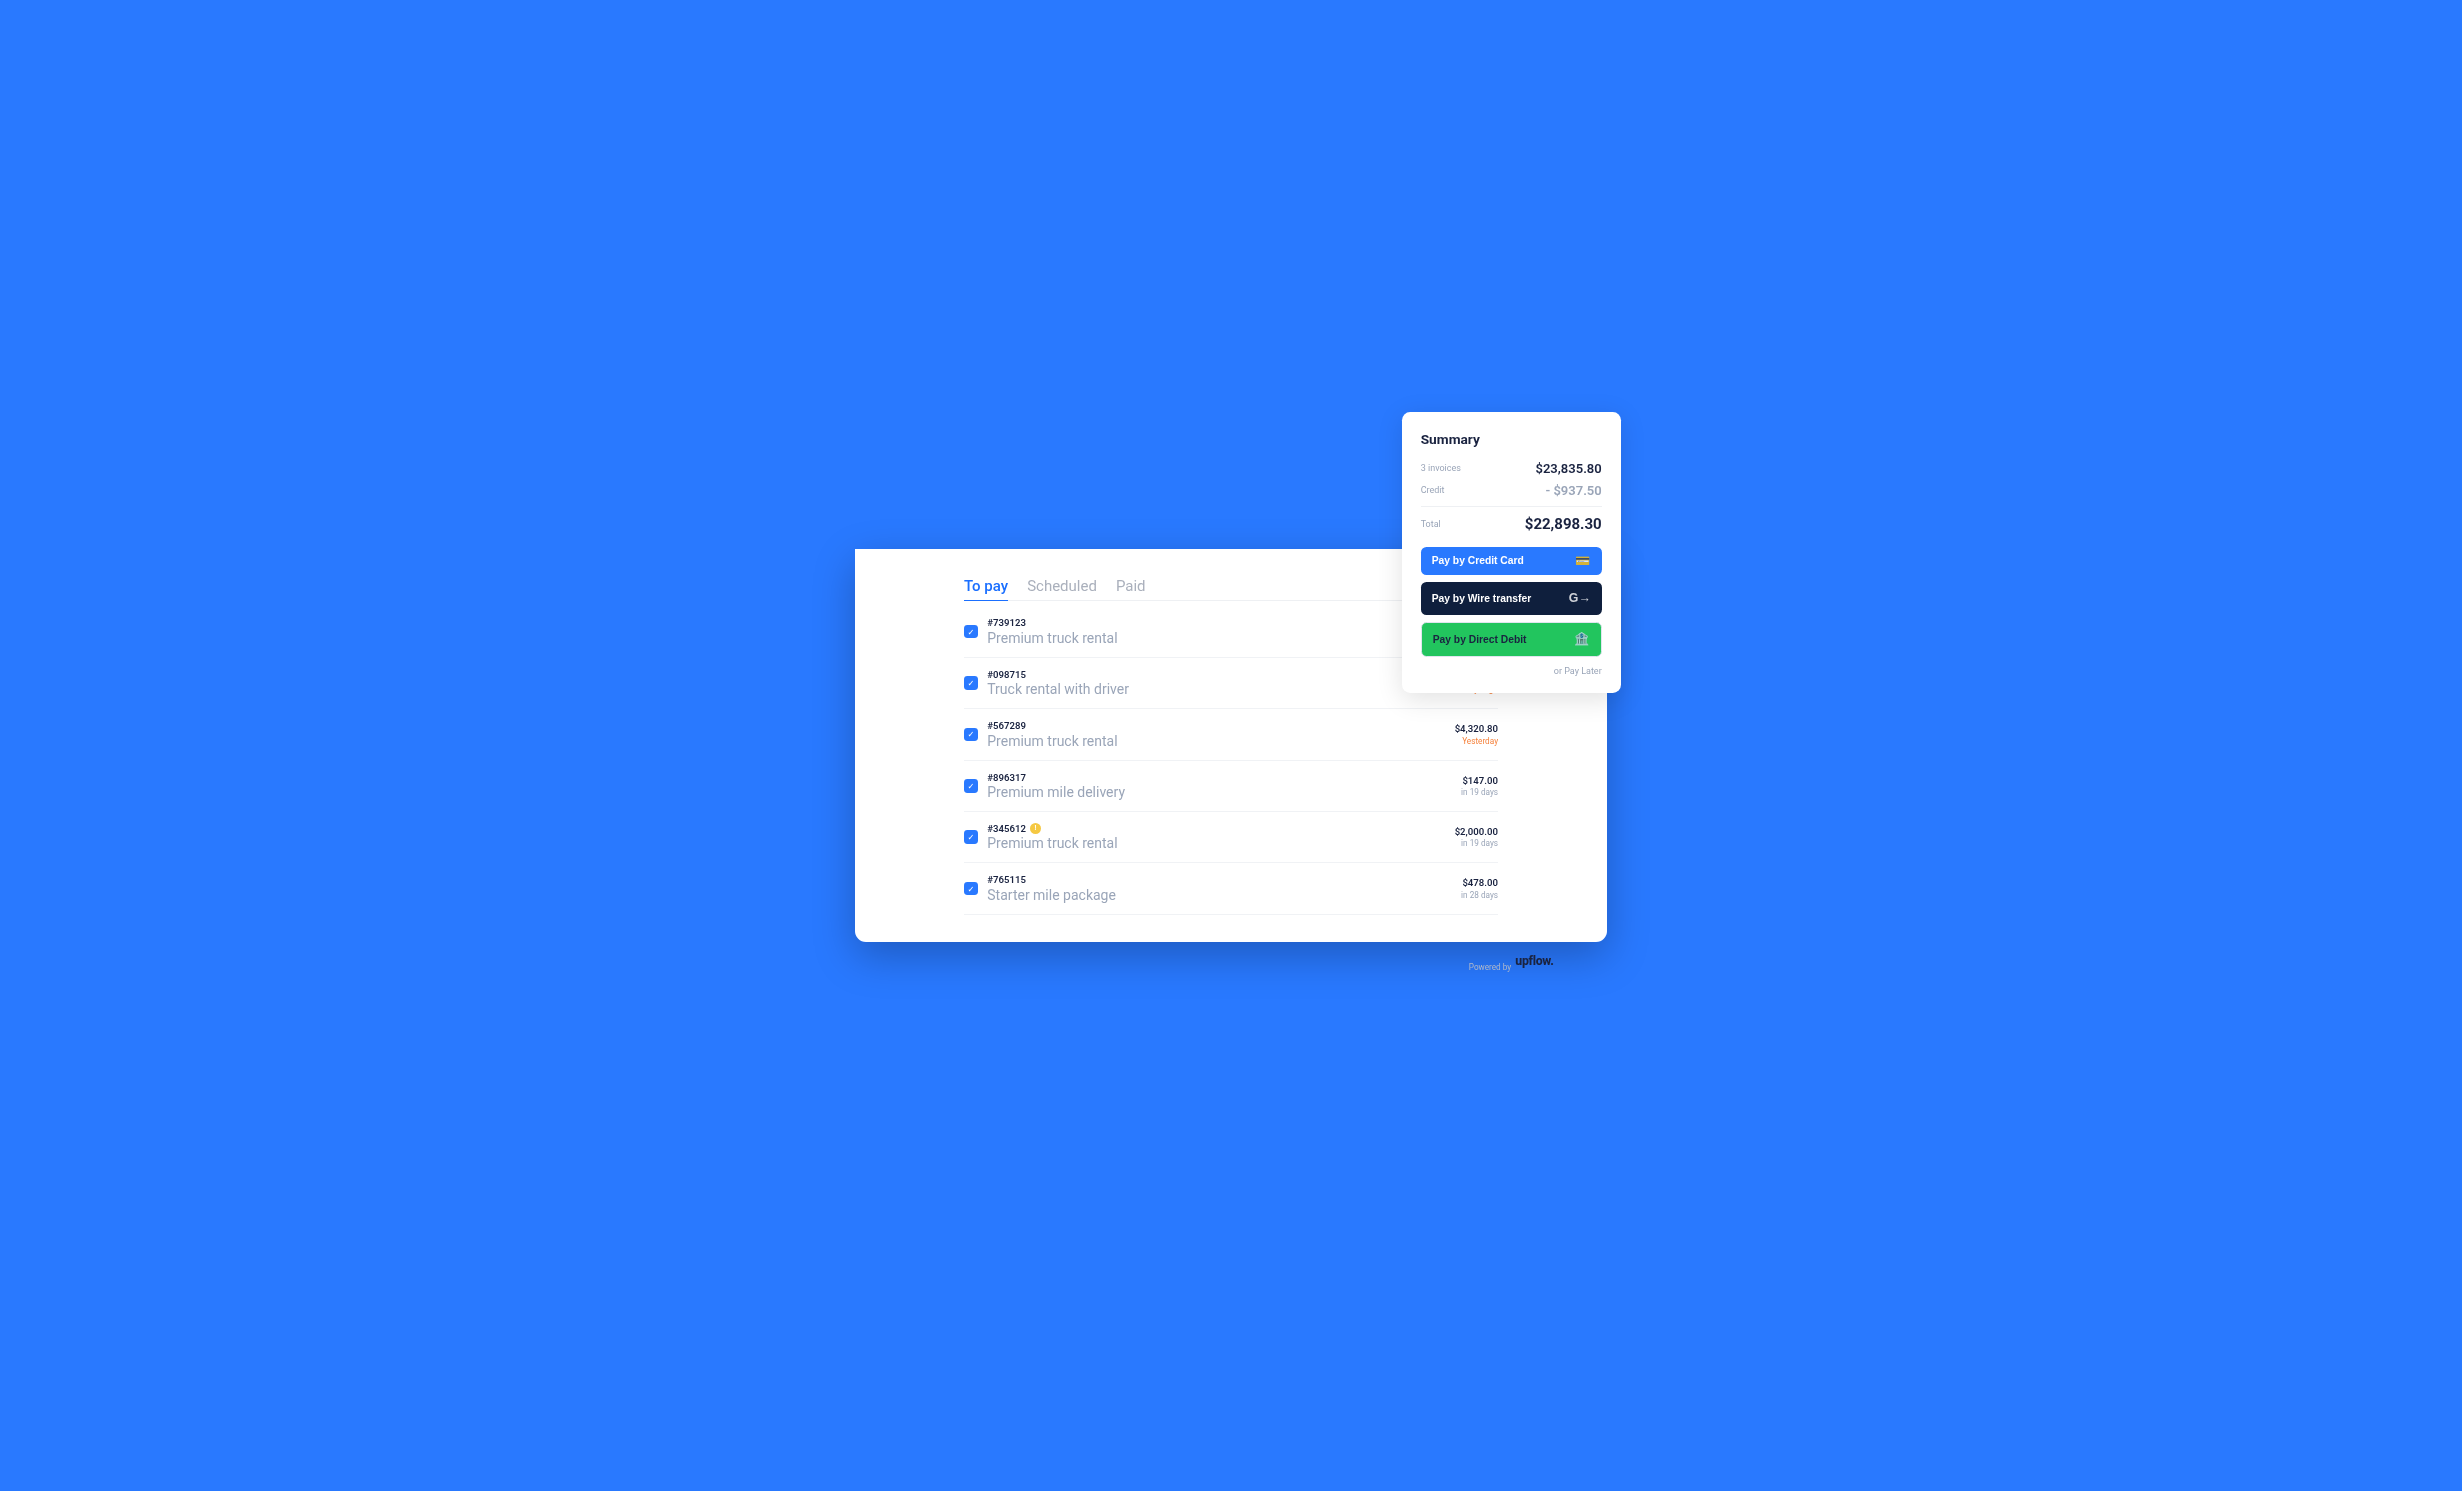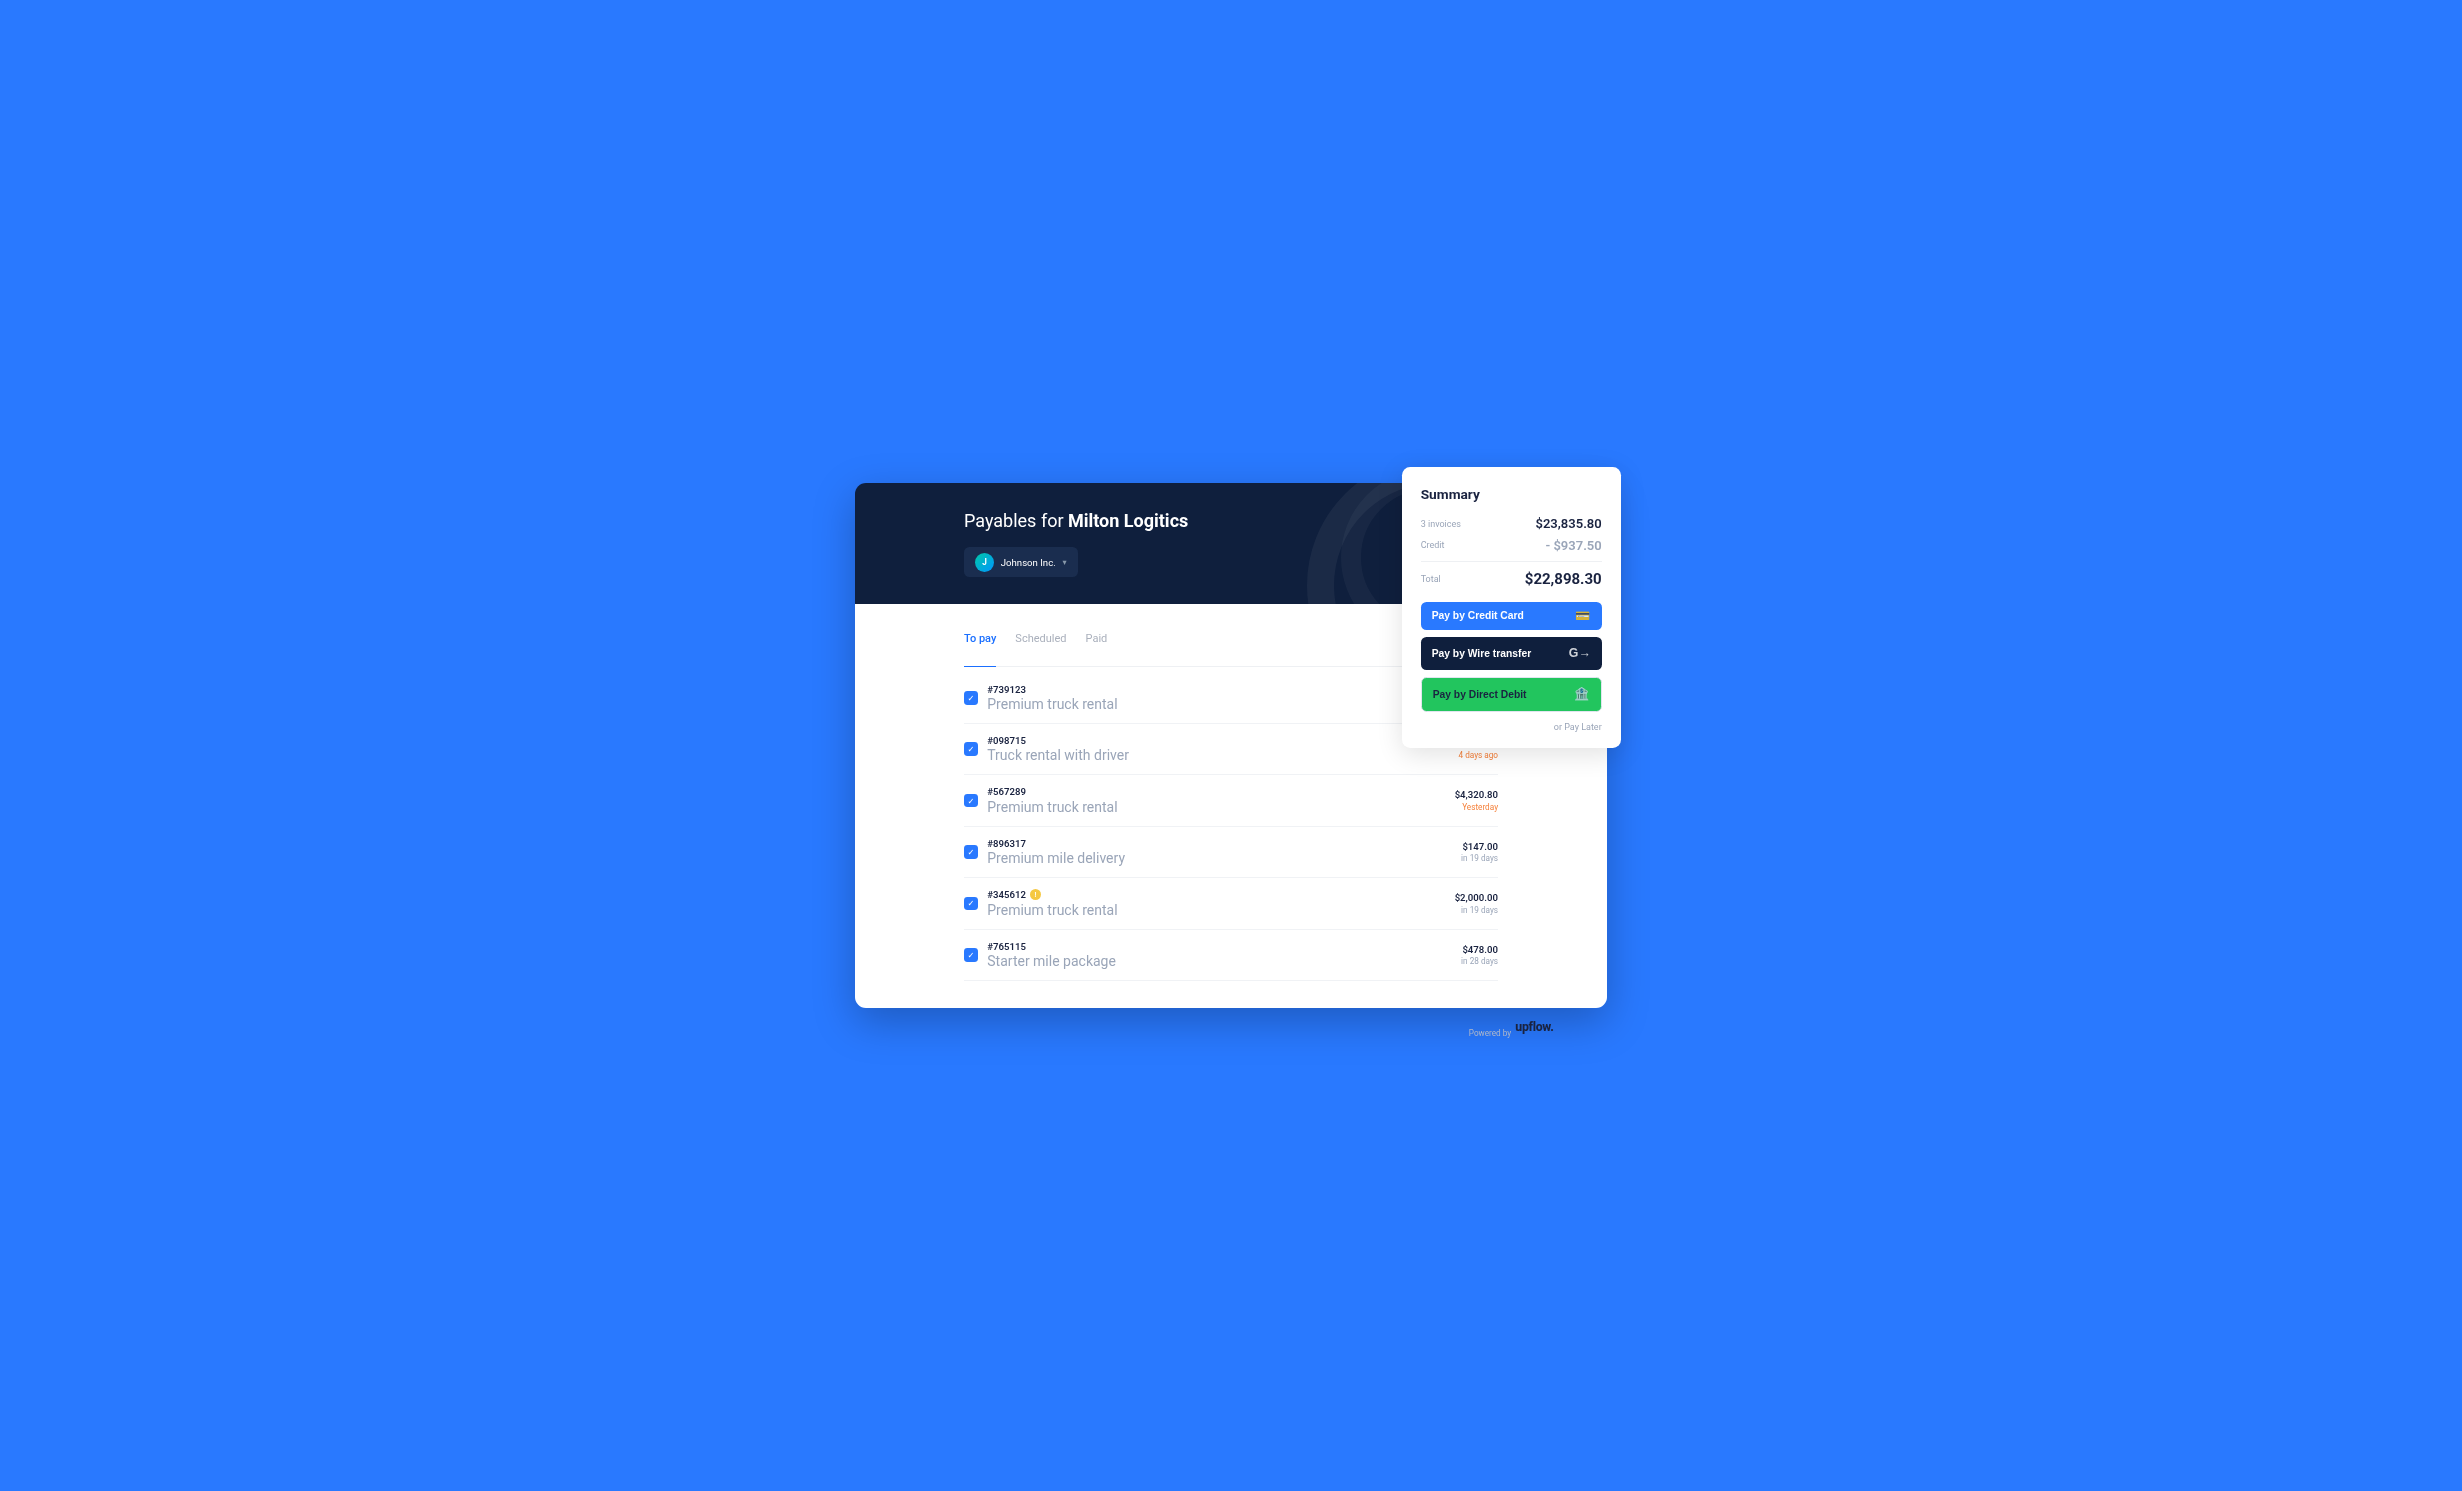--- a/index.html
+++ b/index.html
@@ -111,23 +111,23 @@
       position: relative;
     }
     .tabs {
       display: flex;
       gap: 19px;
       padding-top: 16.4px;
       border-bottom: 0.7px solid #eef0f3;
       margin-bottom: 5.5px;
     }
     .tab {
-      font-size: 11px;
+      font-size: 15px;
       color: #aab0bc;
-      padding-bottom: 21px;
+      padding-bottom: 5px;
       cursor: pointer;
       border-bottom: 1.4px solid transparent;
       margin-bottom: -0.7px;
       margin-top: 11px;
     }
     .tab.active {
       color: #1a6fff;
       border-bottom-color: #1a6fff;
       font-weight: 500;
     }
@@ -320,40 +320,20 @@
       align-items: center;
       justify-content: center;
       gap: 4.1px;
     }
   </style>
 </head>
 <body>
 
 <div class="main-card">
 
-  <div class="header-section">
-    <h1 class="page-title">
-      <span>Payables for </span><strong>Milton Logitics</strong>
-    </h1>
-    <div class="account-selector">
-      <div class="account-avatar">
-        <span>J</span>
-      </div>
-      <span class="account-name">Johnson Inc.</span>
-      <span class="account-chevron">▾</span>
-    </div>
-    <div class="header-icons">
-      <div class="header-icon-btn">
-        <span>@</span>
-      </div>
-      <div class="header-icon-btn">
-        <span>📞</span>
-      </div>
-    </div>
-  </div>
 
   <div class="body-section">
 
     <div class="tabs">
       <div class="tab active">To pay</div>
       <div class="tab">Scheduled</div>
       <div class="tab">Paid</div>
     </div>
 
     <div class="invoice-list">

